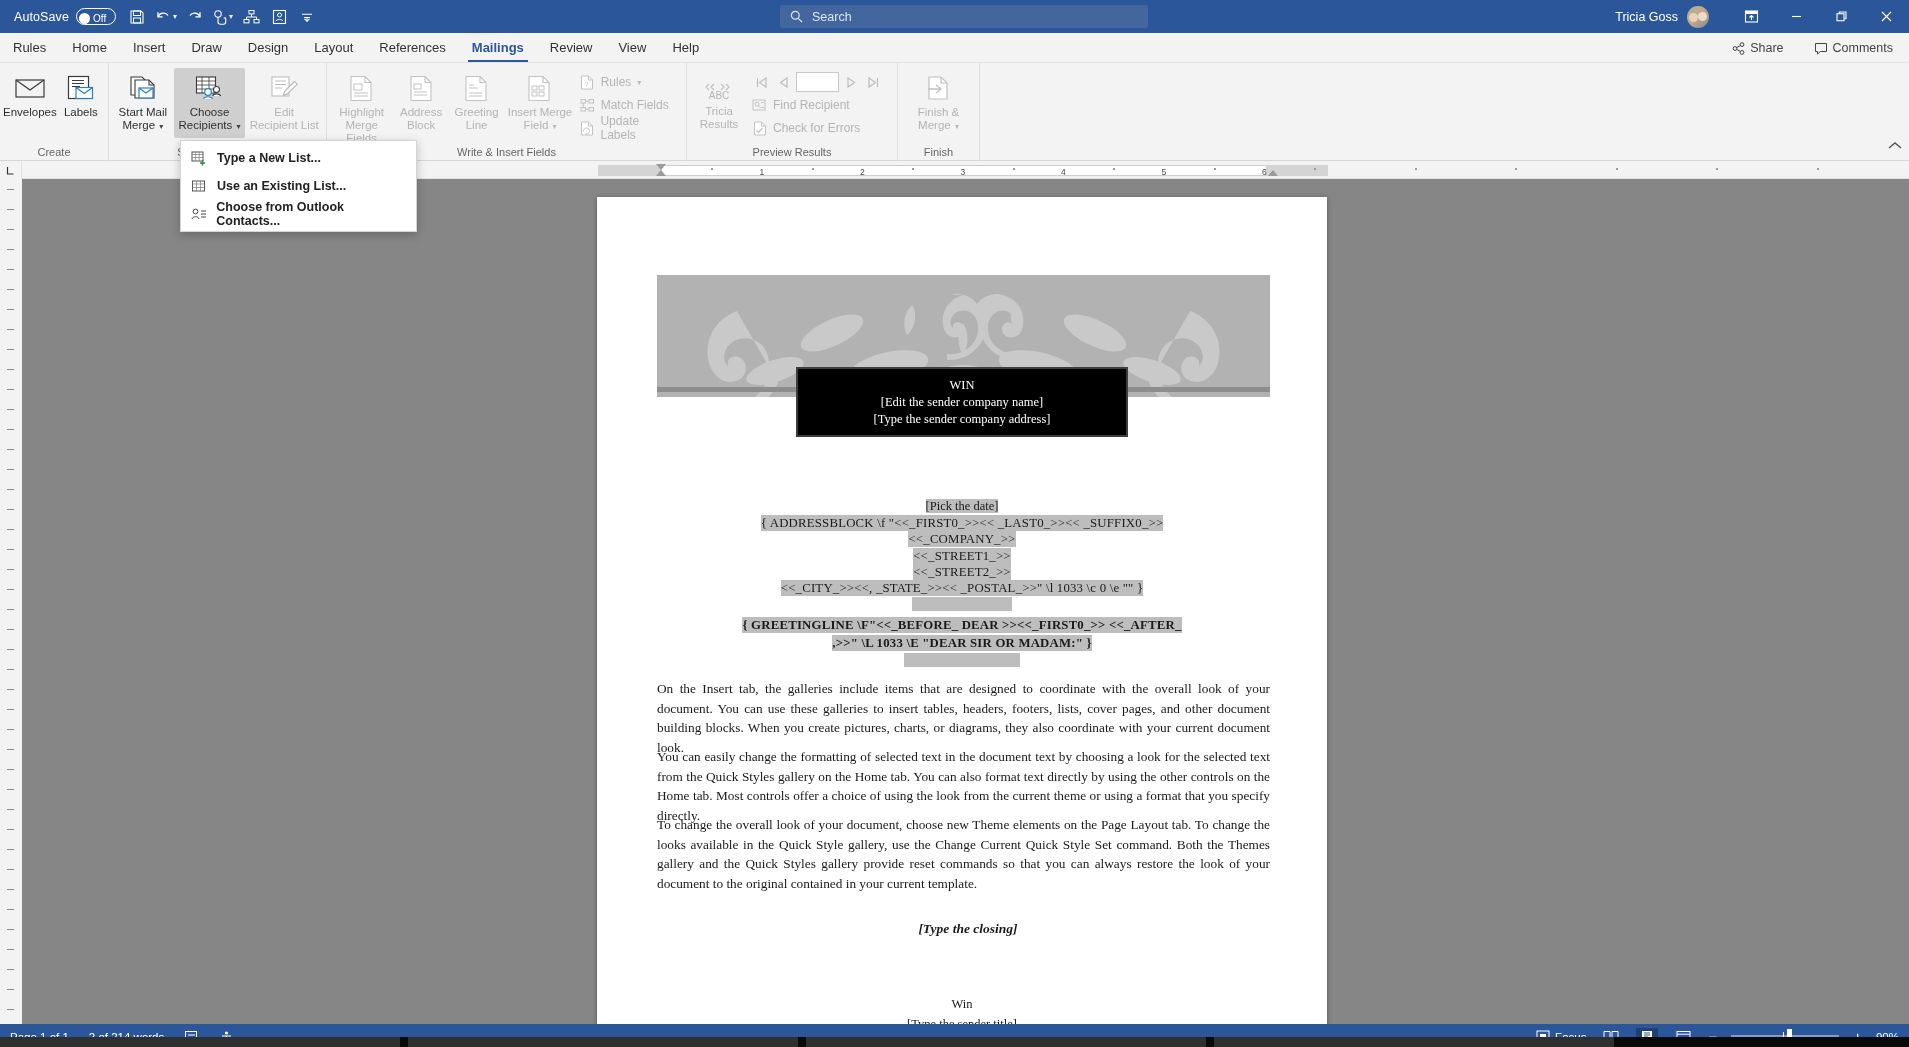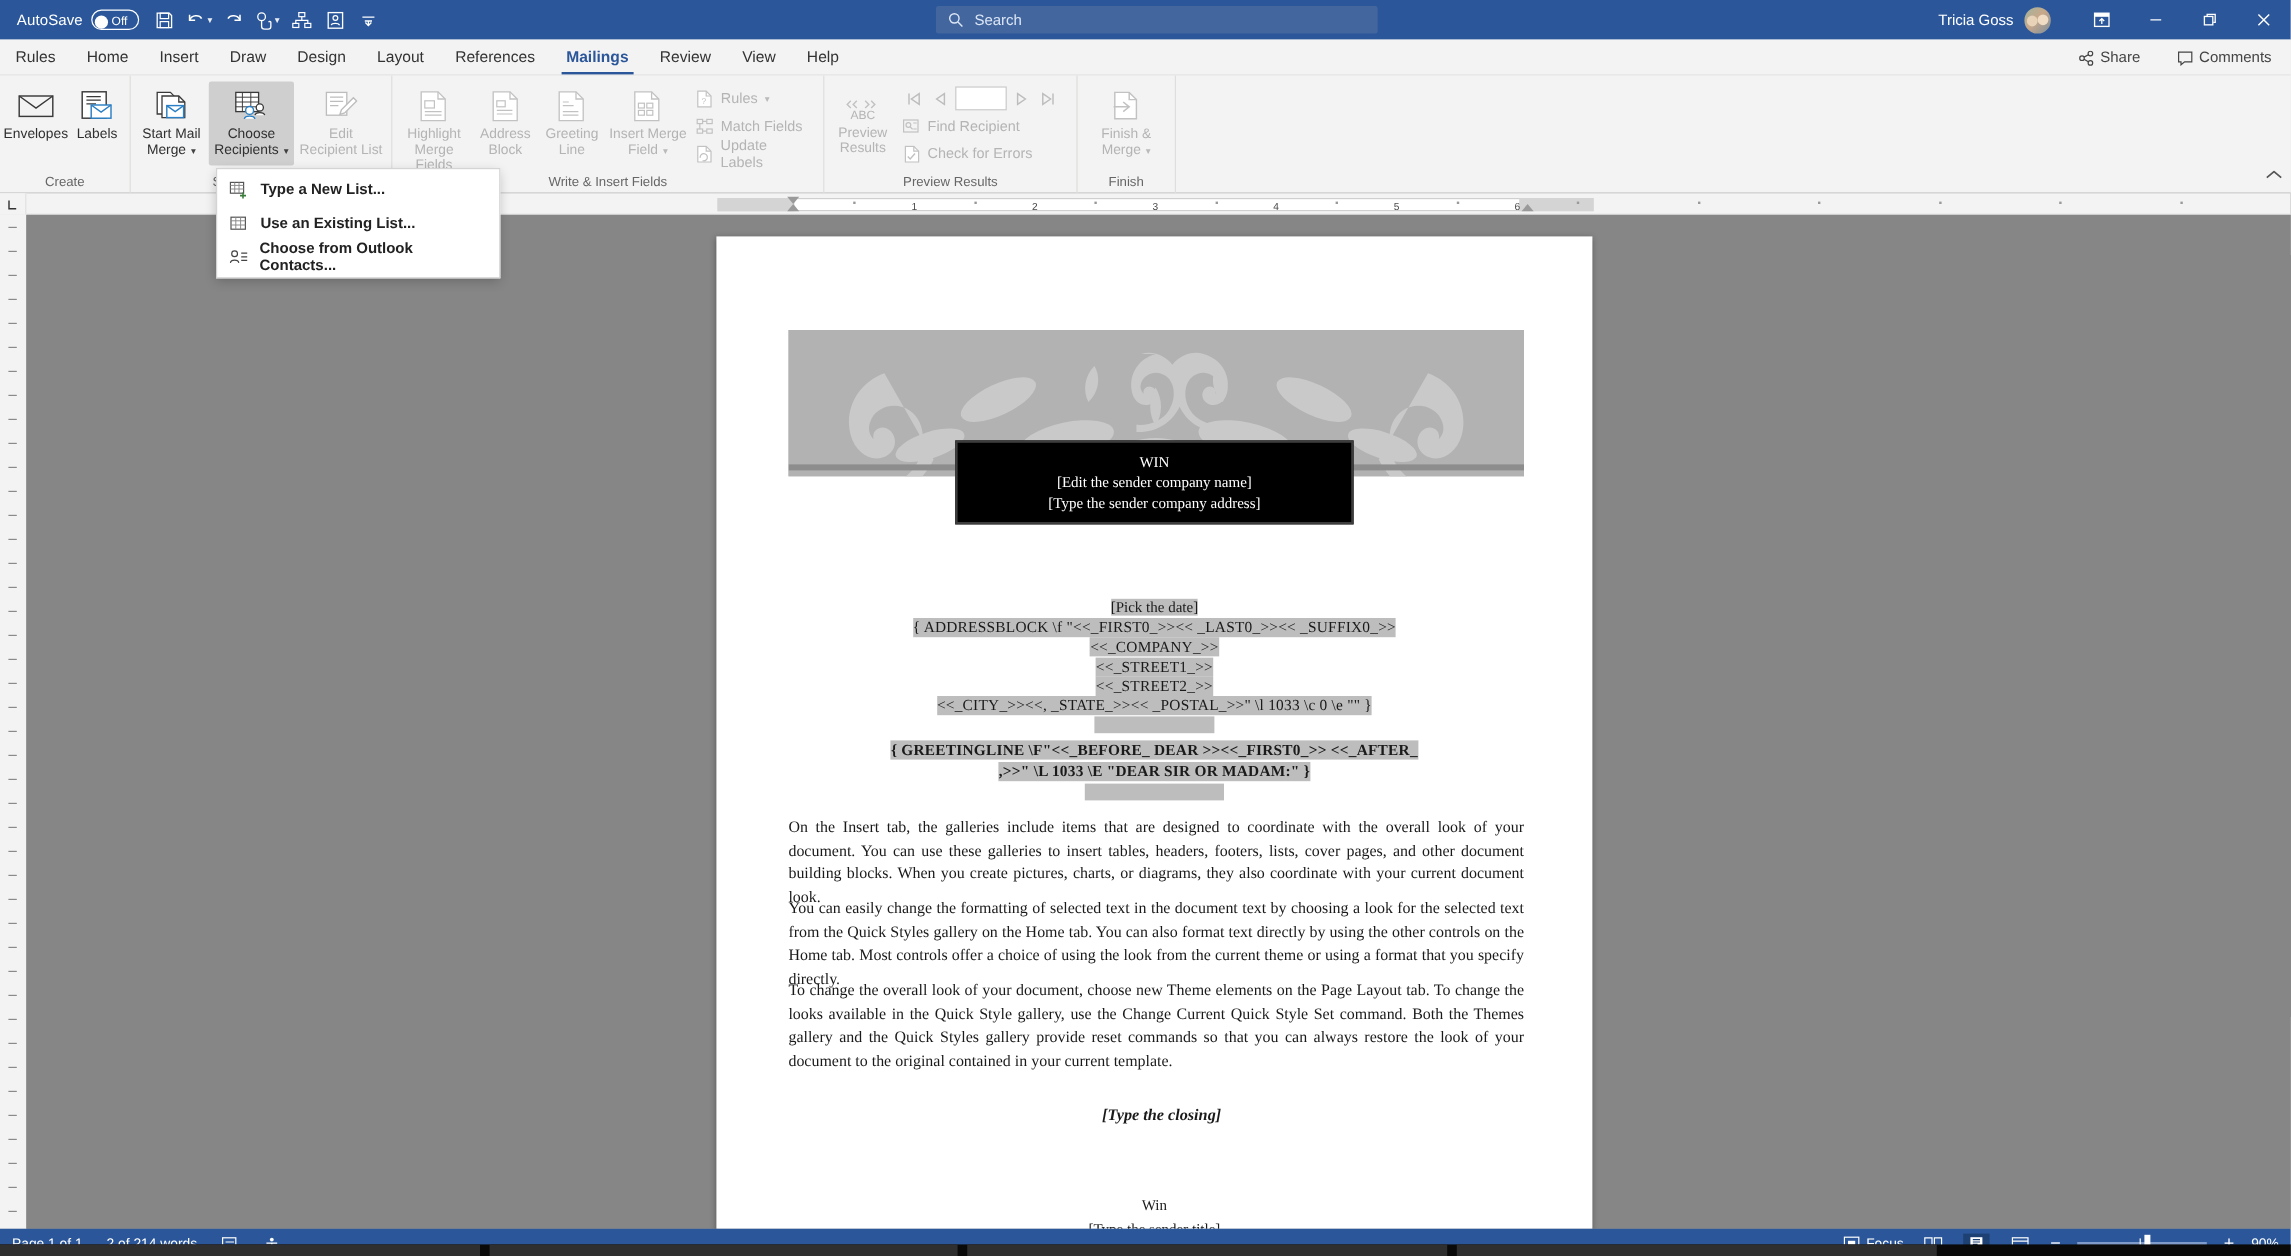--- a/index.html
+++ b/index.html
@@ -577,21 +577,21 @@
   <div class="rgroup" style="width:211px;">
     <div class="rgroup-body">
       <div class="bigbtn disabled" style="width:58px;padding-top:10px;">
         <span class="ic" style="height:24px;flex-direction:column;">
           <svg width="30" height="24" viewBox="0 0 30 24">
               <path d="M3 6l3 3-3 3M8 6l3 3-3 3" fill="none" stroke="#c2c2c2" stroke-width="1.2" transform="scale(-1,1) translate(-13,0)"></path>
               <path d="M17 6l3 3-3 3M22 6l3 3-3 3" fill="none" stroke="#c2c2c2" stroke-width="1.2"></path>
               <text x="15" y="21" font-size="10" fill="#b4b4b4" text-anchor="middle" font-family="sans-serif">ABC</text>
             </svg>
         </span>
-        <span>Preview</span>
+        <span>Tricia</span>
         <span>Results</span>
       </div>
       <div style="display:flex;flex-direction:column;">
         <div class="navrow">
           <span class="navbtn">
             <svg width="13" height="13" viewBox="0 0 13 13">
                 <path d="M11 2L4.5 6.5 11 11z" fill="none" stroke="#bdbdbd" stroke-width="1.2"></path>
                 <path d="M2.5 2v9" stroke="#bdbdbd" stroke-width="1.2"></path>
               </svg>
           </span>

